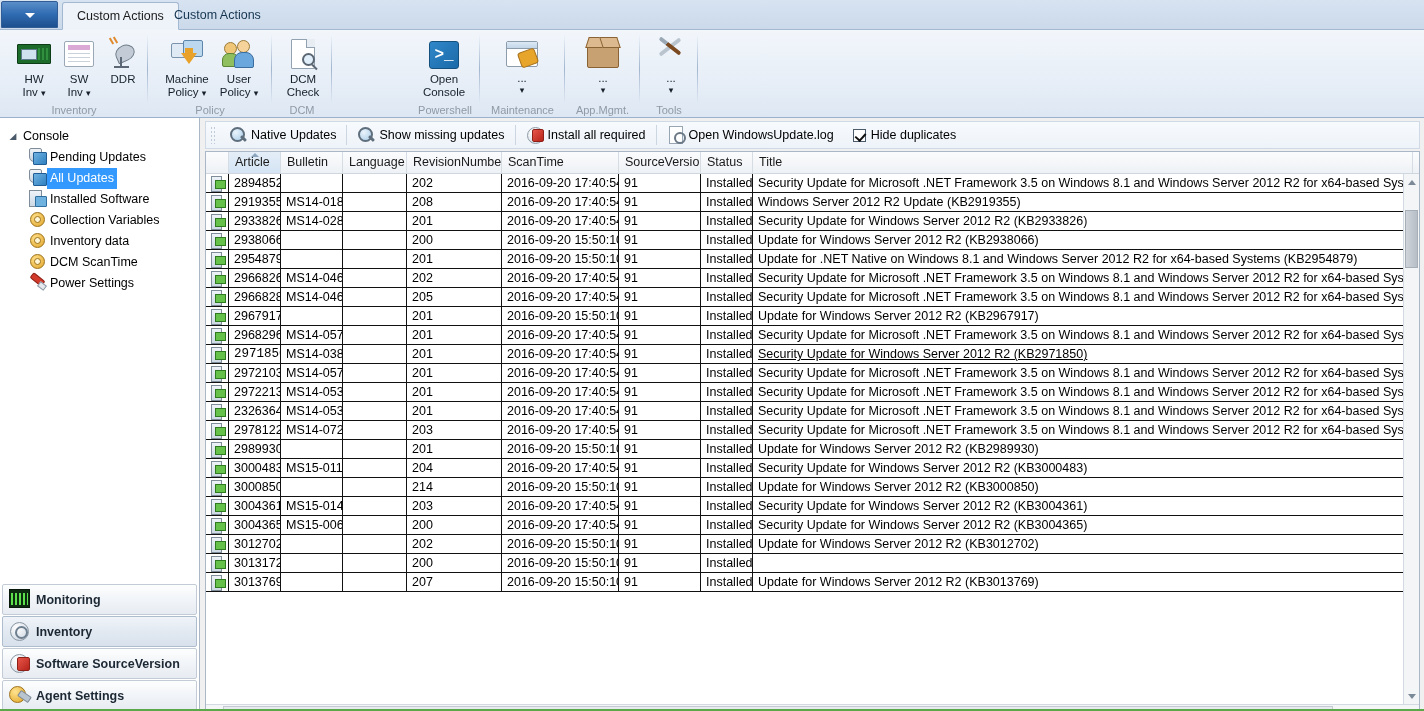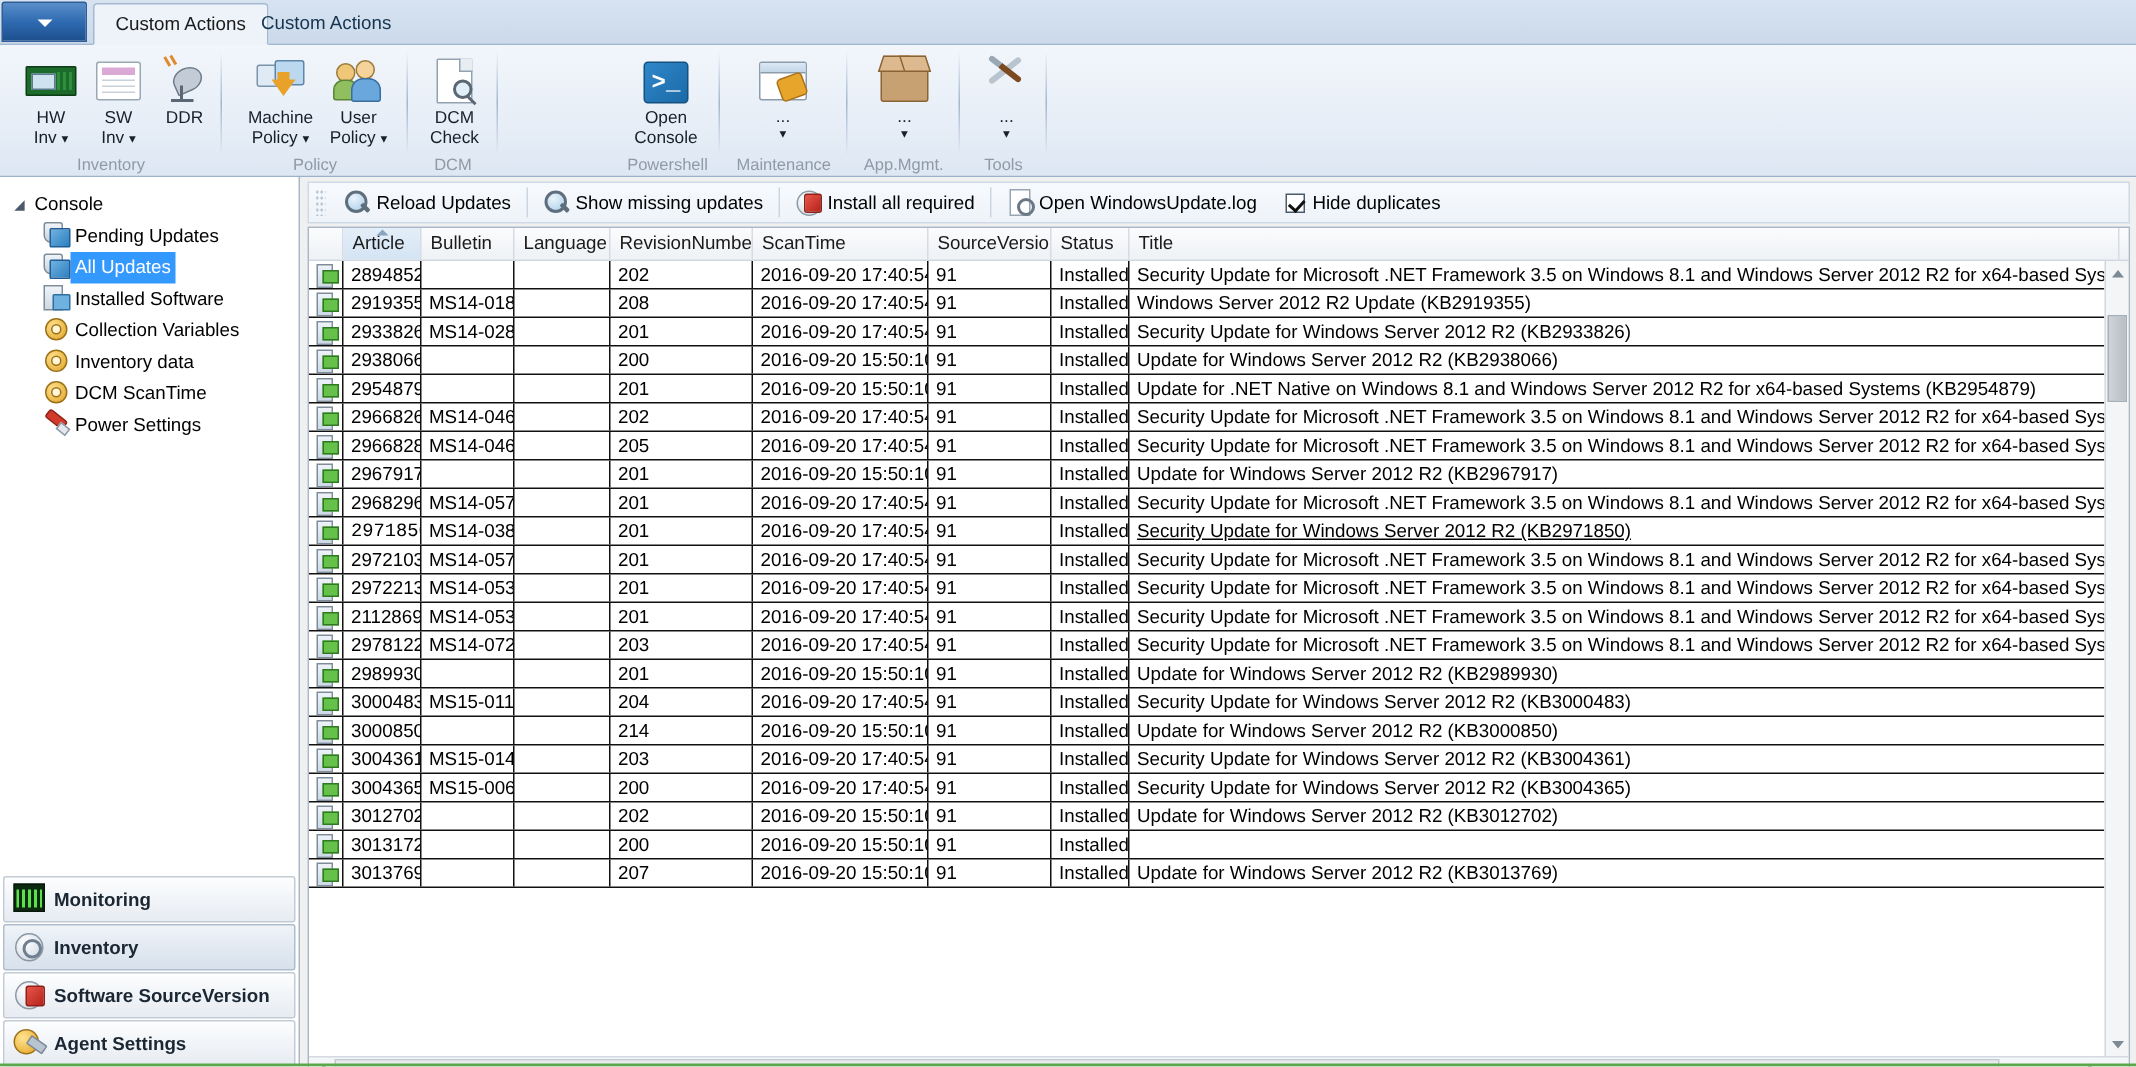--- a/index.html
+++ b/index.html
@@ -448,21 +448,21 @@
   </div>
 </div>
 
 <div id="main">
 
   <div id="cmdbar">
     <span class="grip"></span>
 
     <div class="cmdbtn">
       <span class="cmdico ci-mag"></span>
-      <span>Reload Updates</span>
+      <span>Native Updates</span>
     </div>
     <span class="cmdsep"></span>
 
     <div class="cmdbtn">
       <span class="cmdico ci-mag"></span>
       <span>Show missing updates</span>
     </div>
     <span class="cmdsep"></span>
 
     <div class="cmdbtn">
@@ -648,21 +648,21 @@
           <div class="gcell" style="left: 201px; width: 95px;">201</div>
           <div class="gcell" style="left: 296px; width: 117px;">2016-09-20 17:40:54</div>
           <div class="gcell" style="left: 413px; width: 82px;">91</div>
           <div class="gcell" style="left: 495px; width: 52px;">Installed</div>
           <div class="gcell" style="left: 547px; width: 660px;">Security Update for Microsoft .NET Framework 3.5 on Windows 8.1 and Windows Server 2012 R2 for x64-based Systems (K</div>
         </div>
         <div class="grow">
           <div class="gcell c0" style="left: 0px; width: 23px;">
             <span class="rowico"></span>
           </div>
-          <div class="gcell" style="left: 23px; width: 52px;">2112869</div>
+          <div class="gcell" style="left: 23px; width: 52px;">2326364</div>
           <div class="gcell" style="left: 75px; width: 62px;">MS14-053</div>
           <div class="gcell" style="left: 137px; width: 64px;"></div>
           <div class="gcell" style="left: 201px; width: 95px;">201</div>
           <div class="gcell" style="left: 296px; width: 117px;">2016-09-20 17:40:54</div>
           <div class="gcell" style="left: 413px; width: 82px;">91</div>
           <div class="gcell" style="left: 495px; width: 52px;">Installed</div>
           <div class="gcell" style="left: 547px; width: 660px;">Security Update for Microsoft .NET Framework 3.5 on Windows 8.1 and Windows Server 2012 R2 for x64-based Systems (K</div>
         </div>
         <div class="grow">
           <div class="gcell c0" style="left: 0px; width: 23px;">

